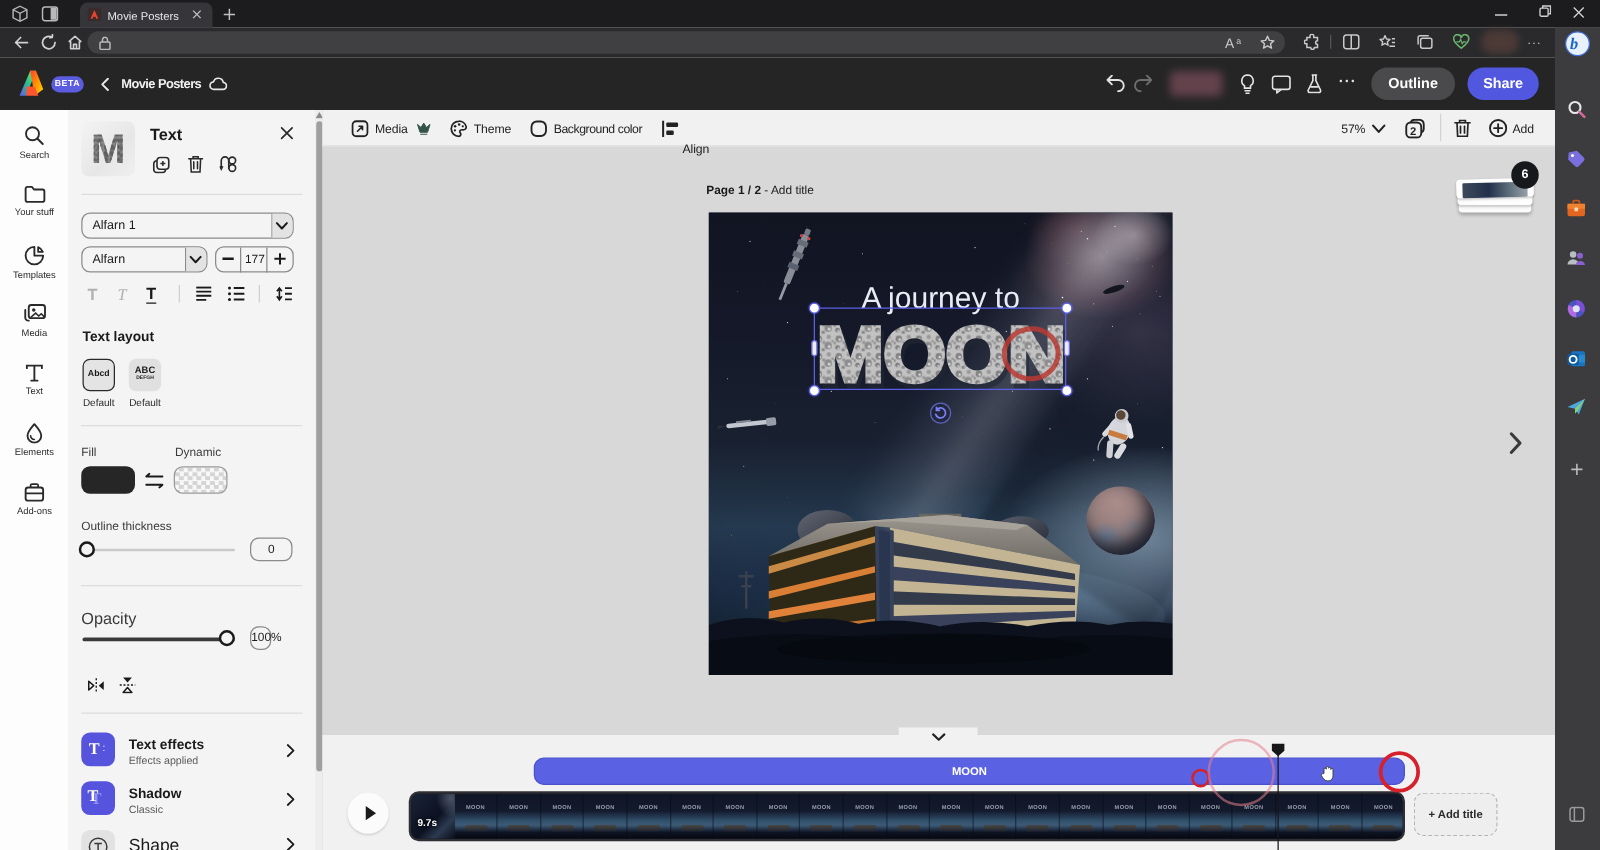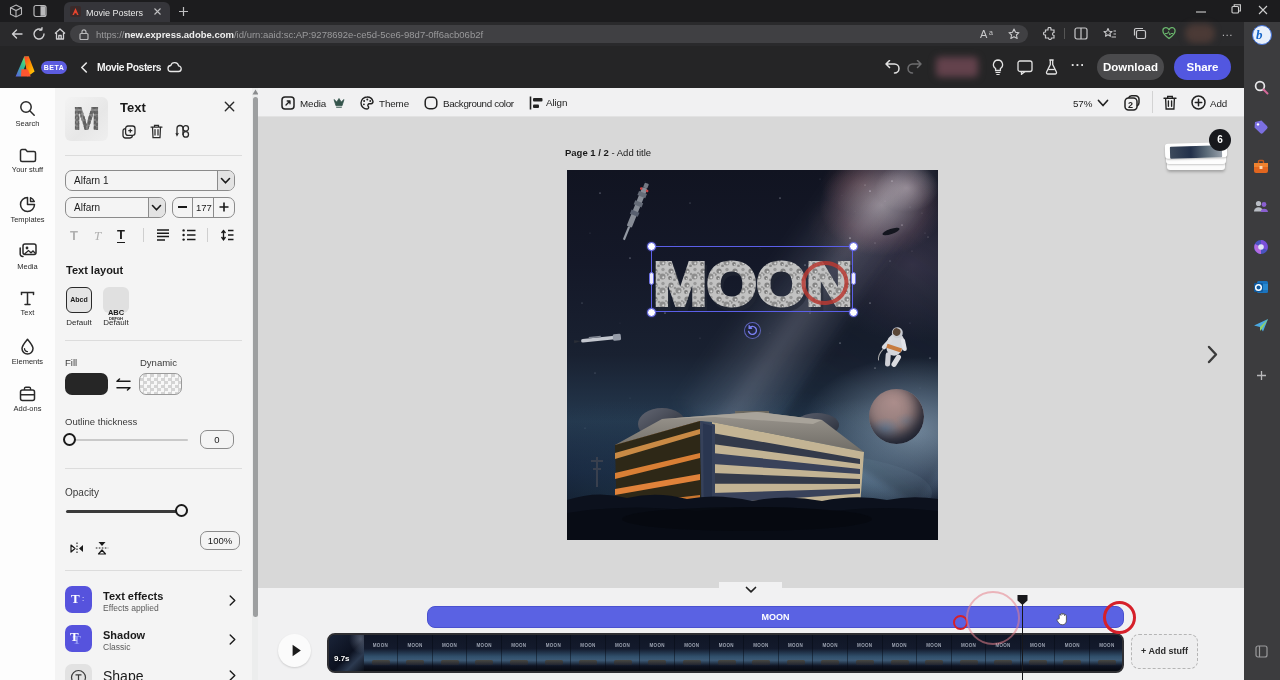--- a/index.html
+++ b/index.html
@@ -91,21 +91,20 @@
     <path d="M12 7 A5 5 0 1 1 9.8 2.9 M9.8 2.9 L10 .8 M9.8 2.9 L7.8 3.2" fill="none" stroke="#d0d0d2" stroke-width="1.4" stroke-linecap="round"></path>
   </svg>
   <svg class="abs" style="left:53px;top:27px" width="14" height="14" viewBox="0 0 14 14">
     <path d="M2 6.5 L7 2 L12 6.5 M3.5 6 L3.5 12 L10.5 12 L10.5 6 M5.8 12 L5.8 8.5 L8.2 8.5 L8.2 12" fill="none" stroke="#d0d0d2" stroke-width="1.3" stroke-linejoin="round"></path>
   </svg>
   <div id="urlpill" class="abs">
     <svg style="position:absolute;left:9px;top:4px" width="10" height="11" viewBox="0 0 10 11">
       <rect x="1" y="4.5" width="8" height="6" rx="1" fill="none" stroke="#b9b9bb" stroke-width="1.2"></rect>
       <path d="M3 4.5 L3 3 A2 2.2 0 0 1 7 3 L7 4.5" fill="none" stroke="#b9b9bb" stroke-width="1.2"></path>
     </svg>
-    <span class="url">https://<b>new.express.adobe.com</b>/id/urn:aaid:sc:AP:9278692e-ce5d-5ce6-98d7-0ff6acb06b2f</span>
     <svg style="position:absolute;left:910px;top:3px" width="16" height="12" viewBox="0 0 16 12">
       <text x="0" y="10" font-size="11" fill="#c9c9cb" font-family="Liberation Sans">A</text>
       <text x="9" y="7" font-size="7" fill="#c9c9cb" font-family="Liberation Sans">a</text>
     </svg>
     <svg style="position:absolute;left:938px;top:3px" width="12" height="12" viewBox="0 0 12 12">
       <path d="M6 1 L7.5 4.3 L11 4.7 L8.4 7 L9.2 10.5 L6 8.7 L2.8 10.5 L3.6 7 L1 4.7 L4.5 4.3 Z" fill="none" stroke="#c9c9cb" stroke-width="1.1" stroke-linejoin="round"></path>
     </svg>
   </div>
 
   <svg class="abs" style="left:1043px;top:27px" width="13" height="13" viewBox="0 0 13 13">
@@ -171,21 +170,21 @@
   </svg>
   <svg class="abs" style="left:1017px;top:60px" width="16" height="15" viewBox="0 0 16 15">
     <rect x="1" y="1" width="14" height="10.5" rx="2" fill="none" stroke="#e3e3e3" stroke-width="1.3"></rect>
     <path d="M4.5 11.5 L4.5 14.3 L8 11.5" fill="none" stroke="#e3e3e3" stroke-width="1.3"></path>
   </svg>
   <svg class="abs" style="left:1045px;top:59px" width="13" height="16" viewBox="0 0 13 16">
     <path d="M4.8 1 L8.2 1 M5.3 1 L5.3 5.5 L1.6 13 A1.4 1.4 0 0 0 2.9 15 L10.1 15 A1.4 1.4 0 0 0 11.4 13 L7.7 5.5 L7.7 1" fill="none" stroke="#e3e3e3" stroke-width="1.3" stroke-linecap="round"></path>
     <path d="M3.2 10.5 L9.8 10.5" stroke="#e3e3e3" stroke-width="1.3"></path>
   </svg>
   <div class="abs" style="left:1071px;top:61px;width:20px;height:14px;color:#e3e3e3;font-size:12px;font-weight:bold;letter-spacing:.8px;line-height:8px">···</div>
-  <div class="hbtn" style="left:1097px;top:54px;width:67px;height:26px;background:#4a4a4c;font-size:11.5px;line-height:26px">Download</div>
+  <div class="hbtn" style="left:1097px;top:54px;width:67px;height:26px;background:#4a4a4c;font-size:11.5px;line-height:26px">Outline</div>
   <div class="hbtn" style="left:1174px;top:54px;width:57px;height:26px;background:#5257e0;font-size:11.5px;line-height:26px">Share</div>
 
   <div id="rail" class="abs"></div>
   <div class="railitem" style="left:0;top:100px">
     <svg width="17" height="17" viewBox="0 0 17 17">
         <circle cx="7" cy="7" r="5.2" fill="none" stroke="#2a2a2a" stroke-width="1.5"></circle>
         <path d="M11 11 L15.2 15.2" stroke="#2a2a2a" stroke-width="1.5" stroke-linecap="round"></path>
       </svg>
     Search
   </div>
@@ -292,21 +291,21 @@
     </svg>
   <div class="abs" style="left:207px;top:228px;width:1px;height:14px;background:#cfcfcf"></div>
   <svg class="abs" style="left:220px;top:228px" width="14" height="14" viewBox="0 0 14 14">
       <path d="M3.5 3.5 L3.5 11.5 M1.5 5 L3.5 2.5 L5.5 5 M1.5 9 L3.5 11.8 L5.5 9" fill="none" stroke="#1a1a1a" stroke-width="1.3"></path>
       <path d="M8 2.5 L13.5 2.5 M8 7 L13.5 7 M8 11.5 L13.5 11.5" stroke="#1a1a1a" stroke-width="1.5"></path>
     </svg>
 
   <div class="abs" style="left:66px;top:264px;font-size:11px;font-weight:bold;color:#1a1a1a">Text layout</div>
   <div class="abs" style="left:66px;top:287px;width:26px;height:26px;border:1.8px solid #2a2a2a;border-radius:6px;background:#e4e4e4;text-align:center;font-size:7px;font-weight:bold;color:#1a1a1a;line-height:24px">Abcd</div>
   <div class="abs" style="left:103px;top:287px;width:26px;height:26px;border-radius:6px;background:#e0e0e0;text-align:center;color:#1a1a1a">
-    <div style="font-size:7.5px;font-weight:bold;margin-top:22px;line-height:7px">ABC</div>
+    <div style="font-size:7.5px;font-weight:bold;margin-top:5px;line-height:7px">ABC</div>
     <div style="font-size:4px;font-weight:bold;line-height:5px">DEFGH</div>
   </div>
   <div class="abs" style="left:66px;top:318px;width:26px;text-align:center;font-size:8px;color:#2a2a2a">Default</div>
   <div class="abs" style="left:100px;top:318px;width:32px;text-align:center;font-size:8px;color:#2a2a2a">Default</div>
   <div class="div" style="left:65px;top:340px;width:177px"></div>
 
   <div class="abs" style="left:65px;top:357px;font-size:9.5px;color:#3a3a3a">Fill</div>
   <div class="abs" style="left:140px;top:357px;font-size:9.5px;color:#3a3a3a">Dynamic</div>
   <div class="abs" style="left:65px;top:373px;width:43px;height:22px;border-radius:7px;background:#262626"></div>
   <svg class="abs" style="left:116px;top:378px" width="15" height="13" viewBox="0 0 15 13">
@@ -314,25 +313,25 @@
   </svg>
   <div class="abs" style="left:139px;top:373px;width:43px;height:22px;border-radius:7px;border:1px solid #9a9a9a;background:
     repeating-conic-gradient(#d4d4d4 0% 25%, #f7f7f7 0% 50%) 0 0/7px 7px"></div>
 
   <div class="abs" style="left:65px;top:416px;font-size:9.5px;color:#3a3a3a">Outline thickness</div>
   <div class="abs" style="left:70px;top:439px;width:118px;height:2px;background:#c9c9c9;border-radius:1px"></div>
   <div class="abs" style="left:63px;top:433px;width:13px;height:13px;border-radius:50%;background:#f4f4f4;border:2px solid #1a1a1a"></div>
   <div class="vbox" style="left:200px;top:430px;width:34px;height:19px;line-height:18px">0</div>
   <div class="div" style="left:65px;top:468px;width:177px"></div>
 
-  <div class="abs" style="left:65px;top:487px;font-size:10px;color:#3a3a3a">Opacity</div>
+  <div class="abs" style="left:65px;top:487px;font-size:13px;color:#3a3a3a">Opacity</div>
   <div class="abs" style="left:66px;top:510px;width:116px;height:3px;background:#3a3a3a;border-radius:2px"></div>
   <div class="abs" style="left:182px;top:510.5px;width:6px;height:2px;background:#c9c9c9"></div>
   <div class="abs" style="left:175px;top:504px;width:13px;height:13px;border-radius:50%;background:#f4f4f4;border:2px solid #1a1a1a"></div>
-  <div class="vbox" style="left:200px;top:531px;width:40px;height:19px;line-height:18px">100%</div>
+  <div class="vbox" style="left:200px;top:501px;width:17px;height:19px;line-height:18px">100%</div>
 
   <svg class="abs" style="left:70px;top:542px" width="14" height="13" viewBox="0 0 14 13">
     <path d="M7 0.5 L7 12.5" stroke="#1a1a1a" stroke-width="1.1" stroke-dasharray="1.6 1.4"></path>
     <path d="M1 3 L5 6.5 L1 10 Z" fill="none" stroke="#1a1a1a" stroke-width="1.2" stroke-linejoin="round"></path>
     <path d="M13 3 L9 6.5 L13 10 Z" fill="#1a1a1a"></path>
   </svg>
   <svg class="abs" style="left:95px;top:541px" width="14" height="14" viewBox="0 0 14 14">
     <path d="M0.8 7 L13.2 7" stroke="#1a1a1a" stroke-width="1.1" stroke-dasharray="1.6 1.4"></path>
     <path d="M3.5 1 L10.5 1 L7 5 Z" fill="#1a1a1a"></path>
     <path d="M3.5 13 L10.5 13 L7 9 Z" fill="none" stroke="#1a1a1a" stroke-width="1.2" stroke-linejoin="round"></path>
@@ -392,21 +391,21 @@
   <div class="ticon" style="left:379px;top:98px">Theme</div>
   <svg class="abs" style="left:424px;top:96px" width="14" height="14" viewBox="0 0 14 14">
     <rect x="1.2" y="1.2" width="11.6" height="11.6" rx="4.2" fill="none" stroke="#222" stroke-width="1.5"></rect>
   </svg>
   <div class="ticon" style="left:443px;top:98px;letter-spacing:-.35px">Background color</div>
   <svg class="abs" style="left:529px;top:96px" width="14" height="14" viewBox="0 0 14 14">
     <path d="M1.5 0.5 L1.5 13.5" stroke="#222" stroke-width="1.6"></path>
     <rect x="4" y="2" width="9.5" height="3.6" rx="1" fill="#222"></rect>
     <rect x="4" y="8.4" width="6" height="3.6" rx="1" fill="#222"></rect>
   </svg>
-  <div class="ticon" style="left:546px;top:97px">Align</div>
+  <div class="ticon" style="left:546px;top:114px">Align</div>
   <div class="ticon" style="left:1073px;top:98px">57%</div>
   <svg class="abs" style="left:1097px;top:99px" width="12" height="9" viewBox="0 0 12 9">
       <path d="M1.5 1.5 L6 6.5 L10.5 1.5" fill="none" stroke="#222" stroke-width="1.7" stroke-linecap="round" stroke-linejoin="round"></path>
     </svg>
   <svg class="abs" style="left:1124px;top:95px" width="16" height="16" viewBox="0 0 16 16">
     <rect x="1" y="3" width="12" height="12" rx="3.5" fill="none" stroke="#222" stroke-width="1.5"></rect>
     <path d="M4.5 3 A3.5 3.5 0 0 1 8 0.8 L11.5 0.8 A3.5 3.5 0 0 1 15 4.3 L15 7.8 A3.5 3.5 0 0 1 13 11" fill="none" stroke="#222" stroke-width="1.5"></path>
     <text x="4" y="13" font-size="9" font-weight="bold" fill="#222" font-family="Liberation Sans">2</text>
   </svg>
   <div class="abs" style="left:1152px;top:91px;width:1px;height:22px;background:#d3d3d3"></div>
@@ -534,21 +533,21 @@
         <div style="position:absolute;left:8px;top:25px;width:18px;height:5px;background:linear-gradient(180deg,#4a4336,#242630);border-radius:1.5px;opacity:.8"></div>
       </div>
       <div style="position:relative;flex:0 0 34.6px;height:36px;background:linear-gradient(180deg,#101626 0%,#131a2c 38%,#31506c 60%,#3d5a76 70%,#0e1322 86%,#060910 100%);border-right:1px solid rgba(4,8,18,.45)">
         <div style="position:absolute;left:0;top:8px;width:100%;text-align:center;font-size:4.5px;font-weight:bold;color:#9aa1af;letter-spacing:.3px">MOON</div>
         <div style="position:absolute;left:8px;top:25px;width:18px;height:5px;background:linear-gradient(180deg,#4a4336,#242630);border-radius:1.5px;opacity:.8"></div>
       </div>
     </div>
   <div class="abs" style="left:334px;top:654px;font-size:8px;font-weight:bold;color:#fff;text-shadow:0 0 3px #000">9.7s</div>
 
   <div class="abs" style="left:1131px;top:634px;width:67px;height:35px;border:1.3px dashed #b5b5b5;border-radius:8px;background:#eeeeef"></div>
-  <div class="abs" style="left:1131px;top:634px;width:67px;height:35px;text-align:center;font-size:9px;font-weight:bold;color:#2a2a2a;line-height:35px">+ Add stuff</div>
+  <div class="abs" style="left:1131px;top:634px;width:67px;height:35px;text-align:center;font-size:9px;font-weight:bold;color:#2a2a2a;line-height:35px">+ Add title</div>
 
   <div class="abs" style="left:1021.5px;top:597px;width:1.6px;height:83px;background:#17171a"></div>
   <svg class="abs" style="left:1016px;top:594px" width="13" height="12" viewBox="0 0 13 12">
       <path d="M1.5 1 L11.5 1 L11.5 6.5 L6.5 11 L1.5 6.5 Z" fill="#17171a"></path>
     </svg>
 
   <svg class="abs" style="left:1056px;top:612px" width="13" height="14" viewBox="0 0 13 14">
     <path d="M3.2 6.5 L3.2 3.4 a0.9 0.9 0 0 1 1.8 0 L5 2.2 a0.9 0.9 0 0 1 1.8 0 L6.8 2.6 a0.9 0.9 0 0 1 1.8 0 L8.6 3.6 a0.9 0.9 0 0 1 1.8 0 L10.4 8.2 a4 4 0 0 1 -4.2 4.6 a4.6 4.6 0 0 1 -3.6 -2 L1.2 8.6 a1 1 0 0 1 1.4 -1.4 Z" fill="#fff" stroke="#444" stroke-width=".8"></path>
   </svg>
 
@@ -602,20 +601,21 @@
 
     <svg class="abs" style="left:4px;top:156px" width="62" height="26" viewBox="0 0 62 26">
       <g transform="rotate(-6 31 13)">
         <rect x="10" y="11" width="38" height="3.6" rx="1.8" fill="#c2c6ce"></rect>
         <path d="M10 12.8 L3 11.2 L3 14.4 Z" fill="#2a2e38"></path>
         <rect x="42" y="9.6" width="8" height="6.5" rx="1.5" fill="#969ca8"></rect>
         <rect x="18" y="9.6" width="12" height="1.6" fill="#808692"></rect>
       </g>
     </svg>
 
+    <div class="abs" style="left:0;top:55px;width:371px;text-align:center;font-size:24px;color:#e8ecf4;letter-spacing:0px">A journey to</div>
 
     <svg class="abs" style="left:84px;top:83px" width="205" height="66" viewBox="0 0 205 66">
       <defs>
         <pattern id="crater" width="16" height="14" patternUnits="userSpaceOnUse">
           <rect width="16" height="14" fill="#c2c2c2"></rect>
           <circle cx="4" cy="4" r="2.6" fill="#848484"></circle>
           <circle cx="11.5" cy="9.5" r="3" fill="#8d8d8d"></circle>
           <circle cx="12" cy="2.5" r="1.7" fill="#999"></circle>
           <circle cx="3" cy="11" r="1.9" fill="#7d7d7d"></circle>
           <circle cx="8" cy="7" r="1.3" fill="#949494"></circle>

